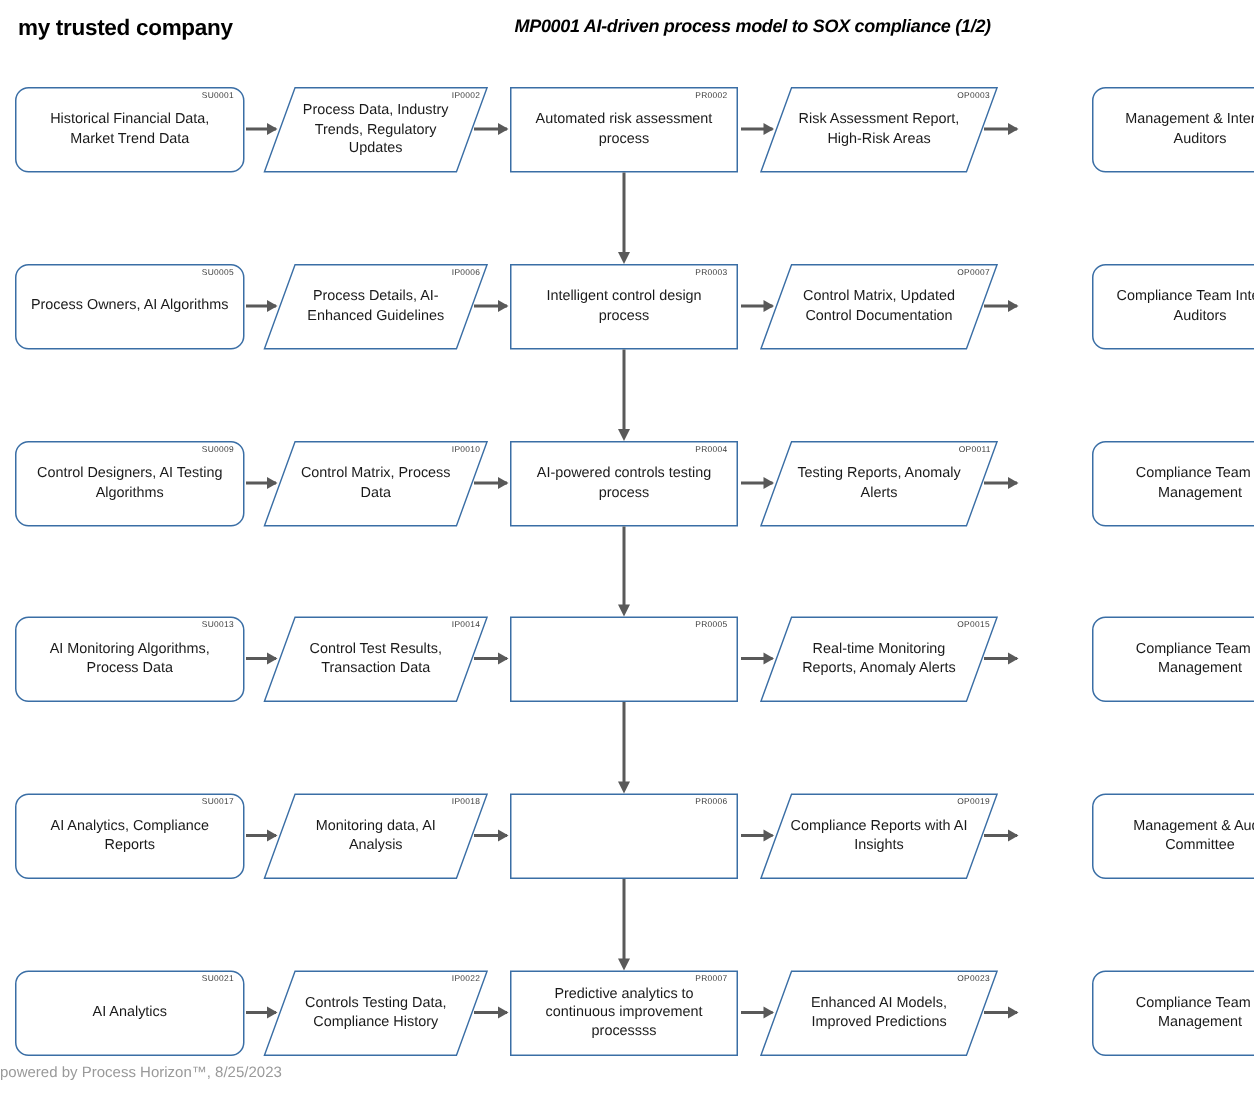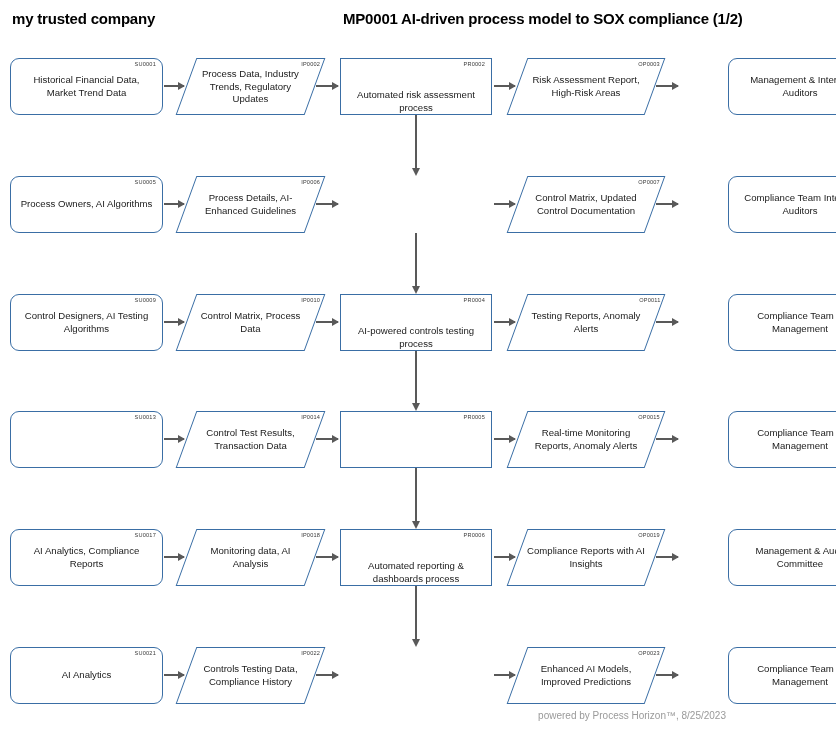--- a/index.html
+++ b/index.html
@@ -9,21 +9,21 @@
     font-family:"Liberation Sans", sans-serif;
     color:#1a1a1a;
     overflow:hidden;
     position:relative;
   }
   #canvas{position:relative;width:836px;height:564px;}
 
   
   .hdr{position:absolute;font-weight:bold;font-size:15px;letter-spacing:-0.2px;color:#000;}
   #company-name{left:12px;top:10px;}
-  #model-title{left:343px;top:10px;font-size:15px;}
+  #model-title{left:343px;top:10px;font-size:12px;font-style:italic;}
 
   
   .row{position:absolute;left:0;width:836px;height:57px;}
 
   
   .shape{
     position:absolute;top:0;height:57px;
     box-sizing:border-box;
     background:#ffffff;
     display:flex;align-items:center;justify-content:center;
@@ -61,21 +61,20 @@
     display:flex;align-items:center;justify-content:center;
   }
   .par .sid{transform:skewX(20deg);top:1.5px;right:2px;}
   .inp{left:186px;width:129px;}
   .out{left:517px;width:138px;}
 
   
   .prc{
     left:340px;width:152px;
     border:1.8px solid #3a6ea5;
-    align-items:flex-end;
   }
 
   
   .harrow{position:absolute;top:27px;height:2px;background:#595959;}
   .harrow::after{
     content:"";position:absolute;right:-1px;top:-3px;
     border-left:7px solid #595959;
     border-top:4px solid transparent;
     border-bottom:4px solid transparent;
   }
@@ -89,21 +88,21 @@
   .varrow::after{
     content:"";position:absolute;left:-3px;bottom:-7px;
     border-top:8px solid #595959;
     border-left:4px solid transparent;
     border-right:4px solid transparent;
   }
 
   
   #footer{
     position:absolute;left:0;top:710px;width:836px;
-    text-align:right;
+    text-align:left;
     font-size:10px;color:#9a9a9a;
     padding-right:110px;
     box-sizing:border-box;
   }
 </style>
 </head>
 <body>
 
 <div id="canvas">
 
@@ -147,20 +146,24 @@
       <span class="txt">Process Owners, AI Algorithms</span>
     </div>
     <div class="harrow ha1"></div>
     <div class="shape par inp">
       <span class="sid">IP0006</span>
       <div class="inner">
           <span class="txt">Process Details, AI-Enhanced Guidelines</span>
         </div>
     </div>
     <div class="harrow ha2"></div>
+    <div class="shape prc">
+      <span class="sid">PR0003</span>
+      <span class="txt">Intelligent control design process</span>
+    </div>
     <div class="harrow ha3"></div>
     <div class="shape par out">
       <span class="sid">OP0007</span>
       <div class="inner">
           <span class="txt">Control Matrix, Updated Control Documentation</span>
         </div>
     </div>
     <div class="harrow ha4"></div>
     <div class="shape cus">
       <span class="sid">CU0008</span>
@@ -195,20 +198,21 @@
     <div class="harrow ha4"></div>
     <div class="shape cus">
       <span class="sid">CU0012</span>
       <span class="txt">Compliance Team &amp; Management</span>
     </div>
   </div>
 
   <div class="row" style="top:411px;">
     <div class="shape sup">
       <span class="sid">SU0013</span>
+      <span class="txt">AI Monitoring Algorithms, Process Data</span>
     </div>
     <div class="harrow ha1"></div>
     <div class="shape par inp">
       <span class="sid">IP0014</span>
       <div class="inner">
           <span class="txt">Control Test Results, Transaction Data</span>
         </div>
     </div>
     <div class="harrow ha2"></div>
     <div class="shape prc">
@@ -236,21 +240,20 @@
     <div class="harrow ha1"></div>
     <div class="shape par inp">
       <span class="sid">IP0018</span>
       <div class="inner">
           <span class="txt">Monitoring data, AI Analysis</span>
         </div>
     </div>
     <div class="harrow ha2"></div>
     <div class="shape prc">
       <span class="sid">PR0006</span>
-      <span class="txt">Automated reporting &amp; dashboards process</span>
     </div>
     <div class="harrow ha3"></div>
     <div class="shape par out">
       <span class="sid">OP0019</span>
       <div class="inner">
           <span class="txt">Compliance Reports with AI Insights</span>
         </div>
     </div>
     <div class="harrow ha4"></div>
     <div class="shape cus">
@@ -265,20 +268,24 @@
       <span class="txt">AI Analytics</span>
     </div>
     <div class="harrow ha1"></div>
     <div class="shape par inp">
       <span class="sid">IP0022</span>
       <div class="inner">
           <span class="txt">Controls Testing Data, Compliance History</span>
         </div>
     </div>
     <div class="harrow ha2"></div>
+    <div class="shape prc">
+      <span class="sid">PR0007</span>
+      <span class="txt">Predictive analytics to continuous improvement processss</span>
+    </div>
     <div class="harrow ha3"></div>
     <div class="shape par out">
       <span class="sid">OP0023</span>
       <div class="inner">
           <span class="txt">Enhanced AI Models, Improved Predictions</span>
         </div>
     </div>
     <div class="harrow ha4"></div>
     <div class="shape cus">
       <span class="sid">CU0024</span>

